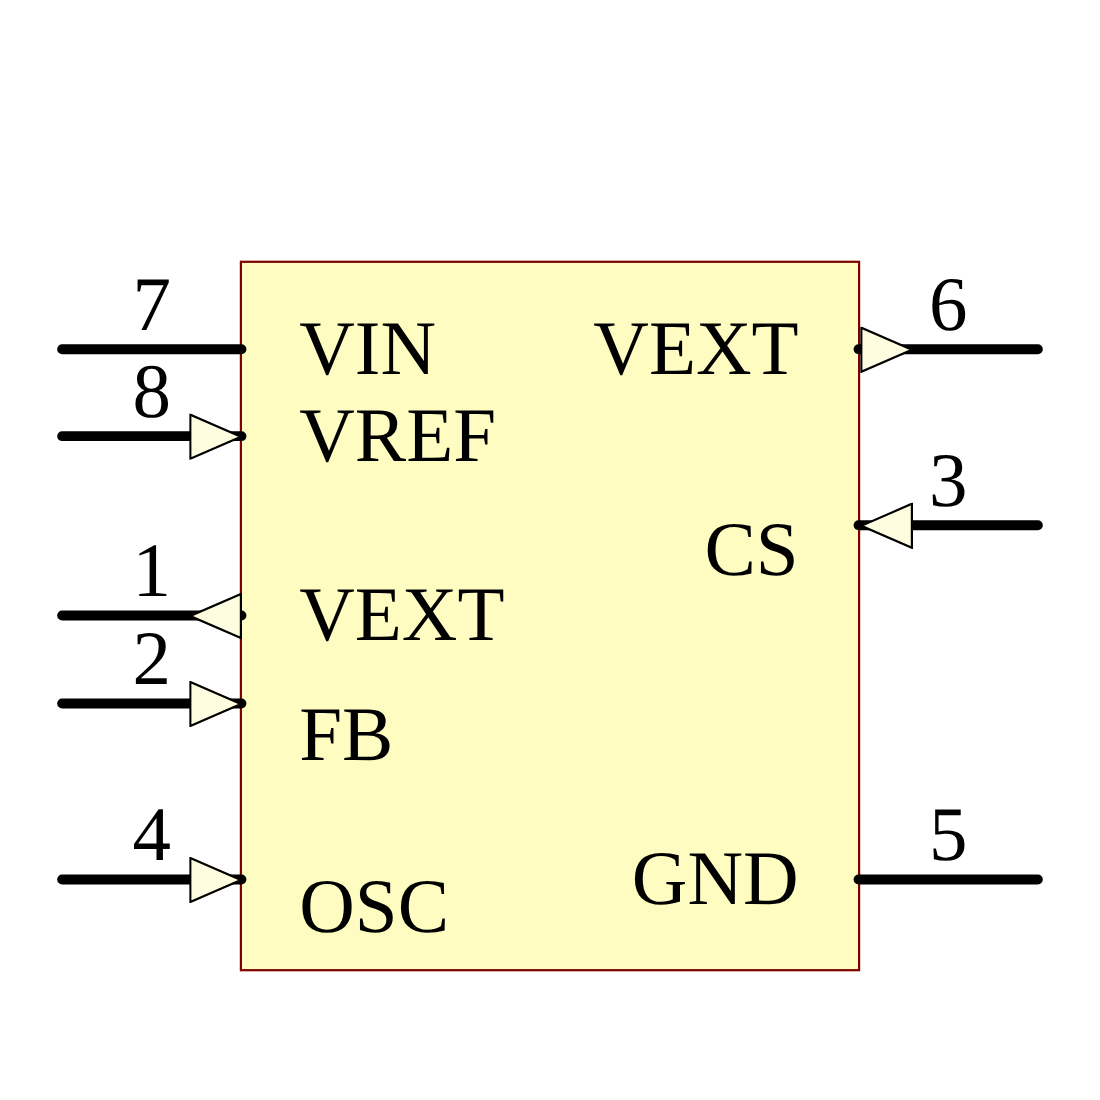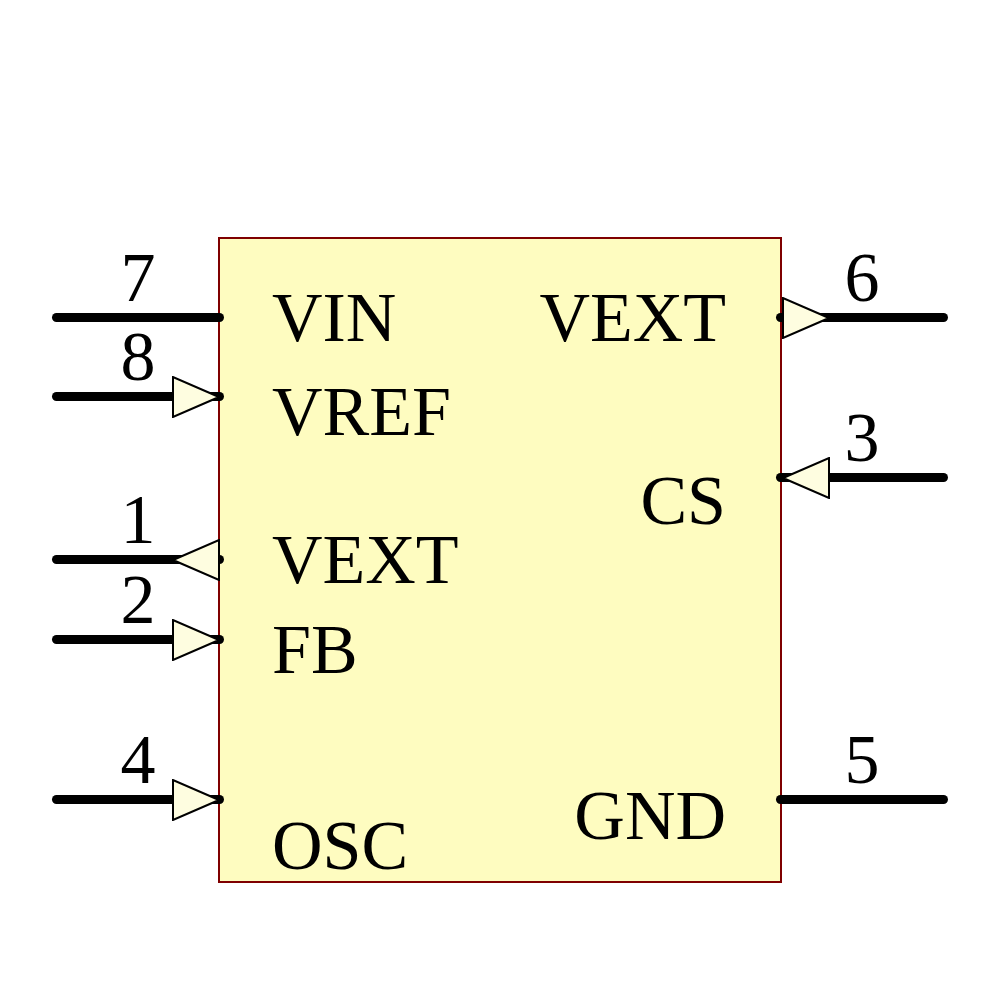--- a/index.html
+++ b/index.html
@@ -39,48 +39,48 @@
     <div class="pin-number left" style="top:243px">7</div>
     <div class="pin-label left" style="top:283px">VIN</div>
   </div>
 
   <div>
     <div class="wire left" style="top:392px"></div>
     <svg class="arrow" style="left:172px;top:376px" width="48" height="42">
       <polygon points="1,1 1,41 47,21" stroke="#000000" stroke-width="2" fill="#FEFDE0"></polygon>
     </svg>
     <div class="pin-number left" style="top:322px">8</div>
-    <div class="pin-label left" style="top:377px">VREF</div>
+    <div class="pin-label left" style="top:362px">VREF</div>
   </div>
 
   <div>
     <div class="wire left" style="top:555px"></div>
     <svg class="arrow" style="left:172px;top:539px" width="48" height="42">
       <polygon points="47,1 47,41 1,21" stroke="#000000" stroke-width="2" fill="#FEFDE0"></polygon>
     </svg>
     <div class="pin-number left" style="top:485px">1</div>
     <div class="pin-label left" style="top:525px">VEXT</div>
   </div>
 
   <div>
     <div class="wire left" style="top:635px"></div>
     <svg class="arrow" style="left:172px;top:619px" width="48" height="42">
       <polygon points="1,1 1,41 47,21" stroke="#000000" stroke-width="2" fill="#FEFDE0"></polygon>
     </svg>
     <div class="pin-number left" style="top:565px">2</div>
-    <div class="pin-label left" style="top:615px">FB</div>
+    <div class="pin-label left" style="top:634px">FB</div>
   </div>
 
   <div>
     <div class="wire left" style="top:795px"></div>
     <svg class="arrow" style="left:172px;top:779px" width="48" height="42">
       <polygon points="1,1 1,41 47,21" stroke="#000000" stroke-width="2" fill="#FEFDE0"></polygon>
     </svg>
     <div class="pin-number left" style="top:725px">4</div>
-    <div class="pin-label left" style="top:811px">OSC</div>
+    <div class="pin-label left" style="top:790px">OSC</div>
   </div>
 
   <div>
     <div class="wire right" style="top:313px"></div>
     <svg class="arrow" style="left:782px;top:297px" width="48" height="42">
       <polygon points="1,1 1,41 47,21" stroke="#000000" stroke-width="2" fill="#FEFDE0"></polygon>
     </svg>
     <div class="pin-number right" style="top:243px">6</div>
     <div class="pin-label right" style="top:283px">VEXT</div>
   </div>
@@ -90,16 +90,16 @@
     <svg class="arrow" style="left:782px;top:457px" width="48" height="42">
       <polygon points="47,1 47,41 1,21" stroke="#000000" stroke-width="2" fill="#FEFDE0"></polygon>
     </svg>
     <div class="pin-number right" style="top:403px">3</div>
     <div class="pin-label right" style="top:466px">CS</div>
   </div>
 
   <div>
     <div class="wire right" style="top:795px"></div>
     <div class="pin-number right" style="top:725px">5</div>
-    <div class="pin-label right" style="top:781px">GND</div>
+    <div class="pin-label right" style="top:765px">GND</div>
   </div>
 
 </div>
 
 </body></html>

